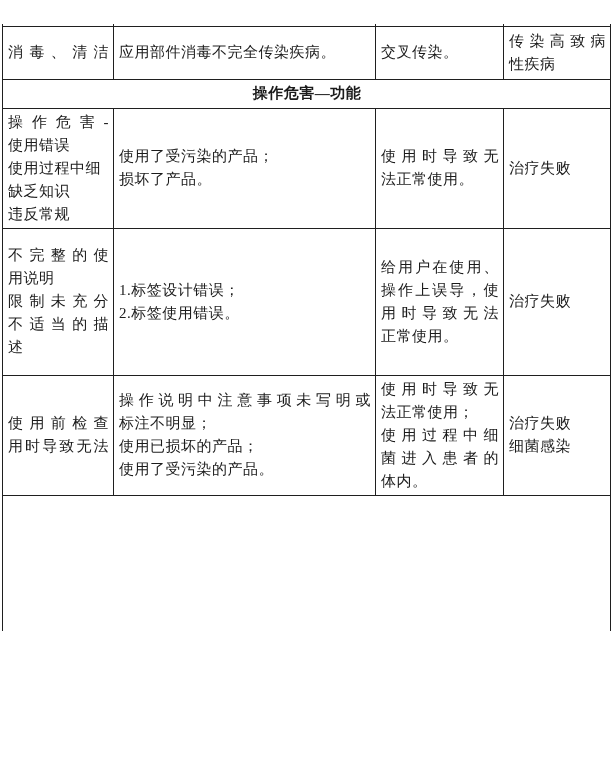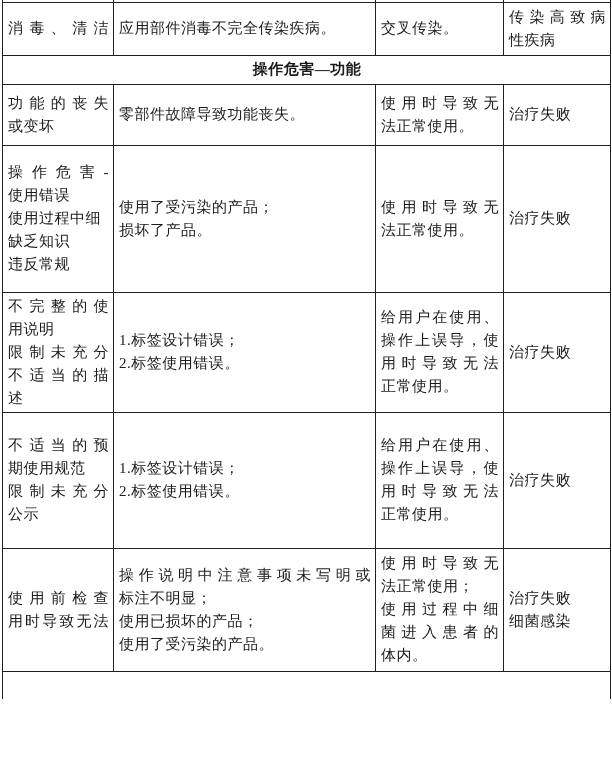--- a/index.html
+++ b/index.html
@@ -13,20 +13,21 @@
     overflow: hidden;
     font-family: "Liberation Serif", "DejaVu Serif", serif;
     color: #1b1b1b;
   }
   table.doc-table {
     border-collapse: collapse;
     table-layout: fixed;
     width: 608px;
     margin-left: 2px;
     background: #ffffff;
+    margin-top: 24px;
   }
   table.doc-table td {
     border: 1.5px solid #1f1f1f;
     vertical-align: middle;
     padding: 2px 4px 2px 5px;
     font-size: 15px;
     letter-spacing: 0.5px;
     line-height: 23px;
     overflow: hidden;
   }
@@ -94,36 +95,20 @@
         <td>
           <div class="cell-line spread">传染高致病</div>
           <div class="cell-line">性疾病</div>
         </td>
       </tr>
       <tr>
         <td colspan="4" class="section-cell">操作危害—功能</td>
       </tr>
       <tr>
         <td>
-          <div class="cell-line spread">功能的丧失</div>
-          <div class="cell-line">或变坏</div>
-        </td>
-        <td>
-          <div class="cell-line">零部件故障导致功能丧失。</div>
-        </td>
-        <td>
-          <div class="cell-line spread">使用时导致无</div>
-          <div class="cell-line">法正常使用。</div>
-        </td>
-        <td>
-          <div class="cell-line">治疗失败</div>
-        </td>
-      </tr>
-      <tr>
-        <td>
           <div class="cell-line spread">操作危害-</div>
           <div class="cell-line">使用错误</div>
           <div class="cell-line">使用过程中细</div>
           <div class="cell-line">缺乏知识</div>
           <div class="cell-line">违反常规</div>
         </td>
         <td>
           <div class="cell-line">使用了受污染的产品；</div>
           <div class="cell-line">损坏了产品。</div>
         </td>
@@ -135,41 +120,20 @@
           <div class="cell-line">治疗失败</div>
         </td>
       </tr>
       <tr>
         <td>
           <div class="cell-line spread">不完整的使</div>
           <div class="cell-line">用说明</div>
           <div class="cell-line spread">限制未充分</div>
           <div class="cell-line spread">不适当的描</div>
           <div class="cell-line">述</div>
-        </td>
-        <td>
-          <div class="cell-line">1.标签设计错误；</div>
-          <div class="cell-line">2.标签使用错误。</div>
-        </td>
-        <td>
-          <div class="cell-line spread">给用户在使用、</div>
-          <div class="cell-line spread">操作上误导，使</div>
-          <div class="cell-line spread">用时导致无法</div>
-          <div class="cell-line">正常使用。</div>
-        </td>
-        <td>
-          <div class="cell-line">治疗失败</div>
-        </td>
-      </tr>
-      <tr>
-        <td>
-          <div class="cell-line spread">不适当的预</div>
-          <div class="cell-line">期使用规范</div>
-          <div class="cell-line spread">限制未充分</div>
-          <div class="cell-line">公示</div>
         </td>
         <td>
           <div class="cell-line">1.标签设计错误；</div>
           <div class="cell-line">2.标签使用错误。</div>
         </td>
         <td>
           <div class="cell-line spread">给用户在使用、</div>
           <div class="cell-line spread">操作上误导，使</div>
           <div class="cell-line spread">用时导致无法</div>
           <div class="cell-line">正常使用。</div>

